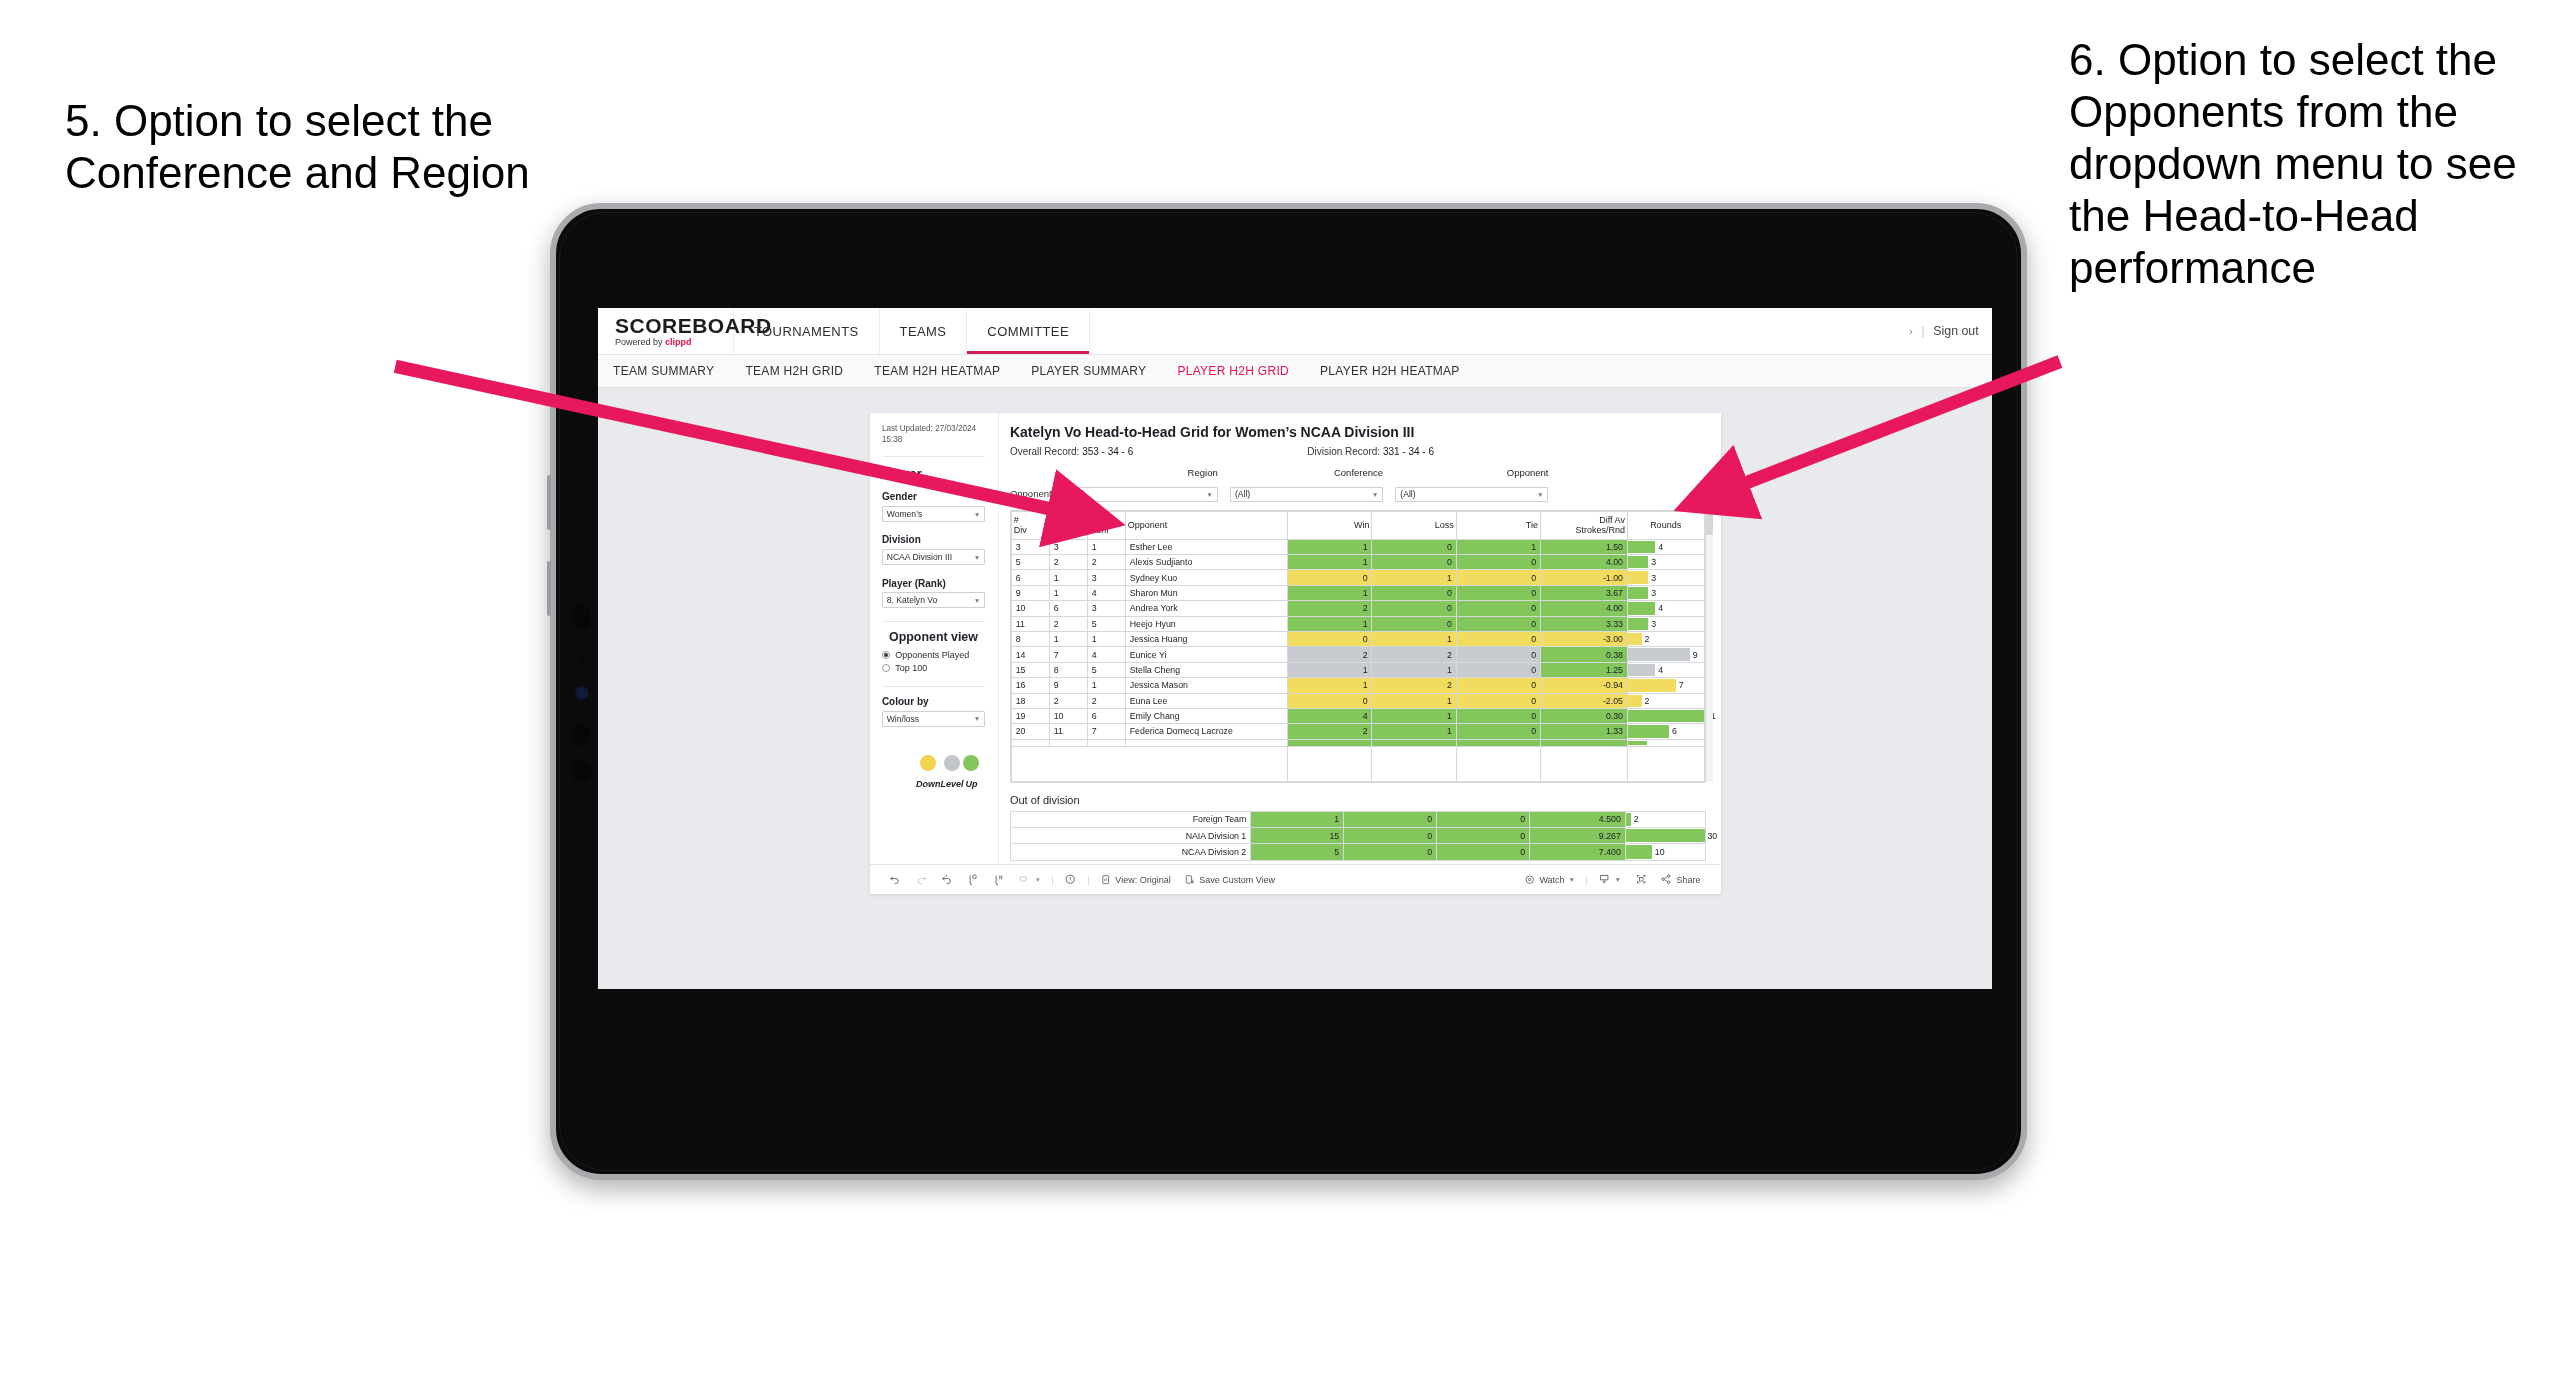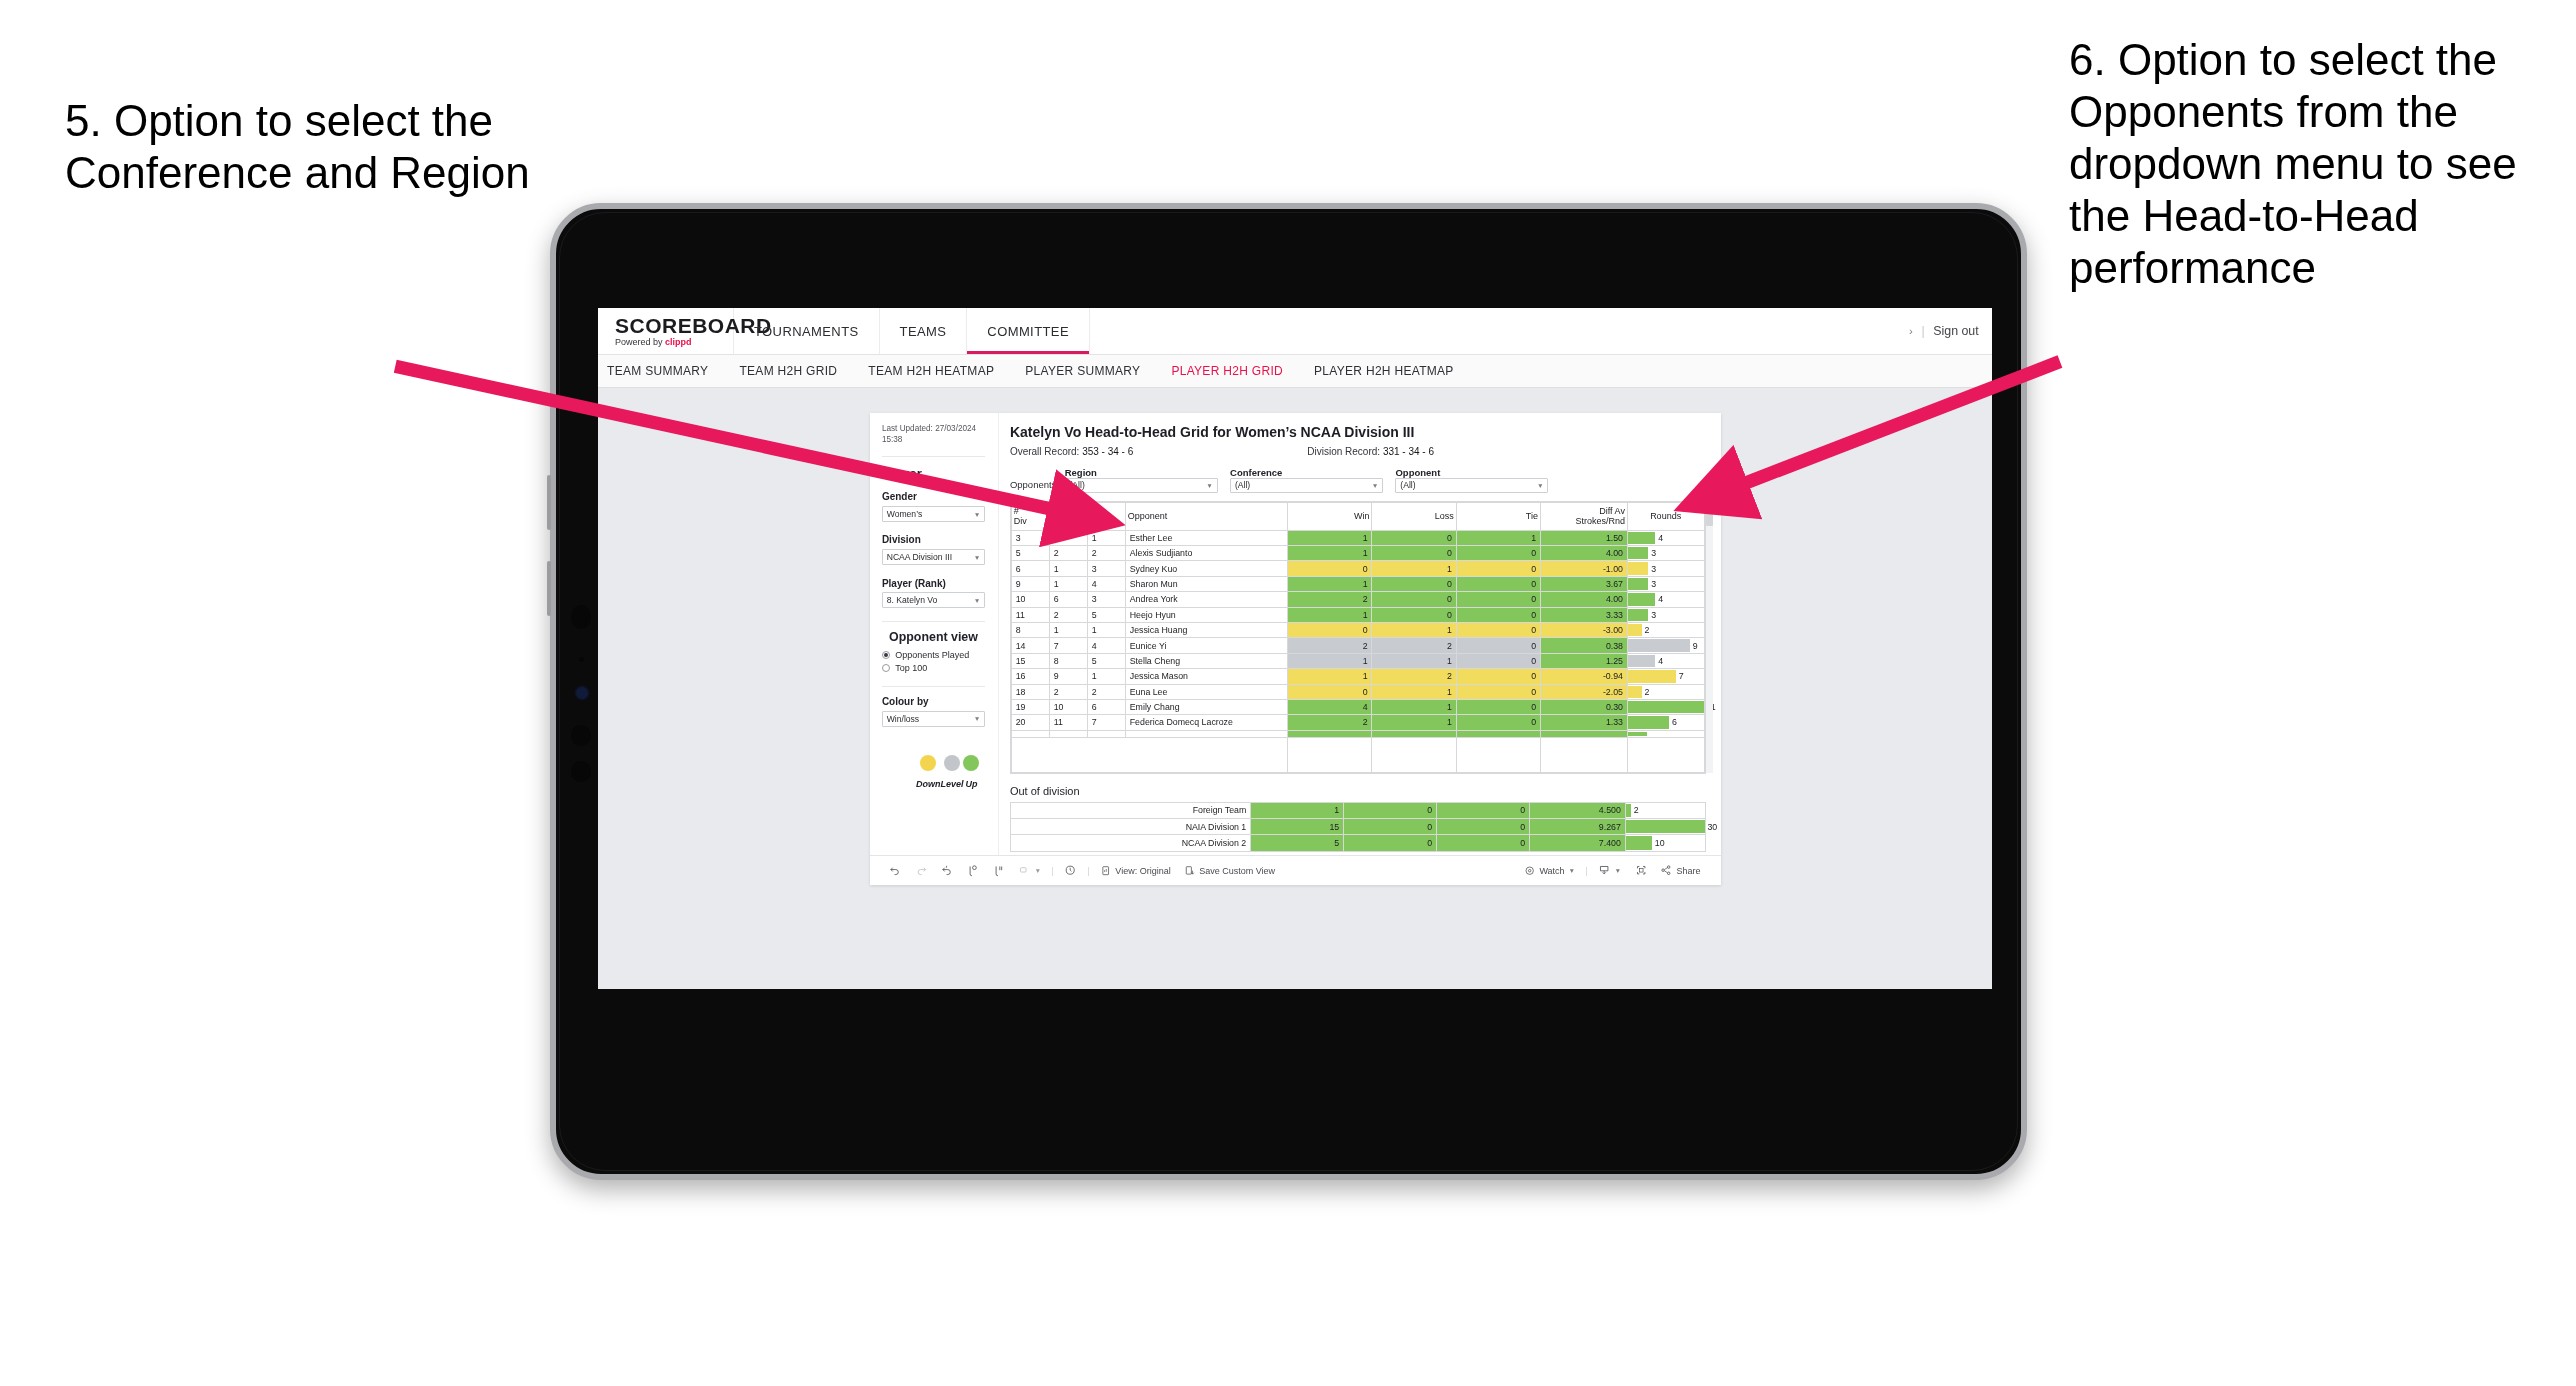--- a/index.html
+++ b/index.html
@@ -44,21 +44,21 @@
   .logo-sub{font-size:9px;color:#33333a;margin-top:2.9px;line-height:1;}
   .logo-sub b{color:#e8114b;font-weight:bold;}
   .navtop{display:flex;align-items:stretch;}
   .navtop-item{display:flex;align-items:center;padding:0 20px;font-size:13px;color:#2c2c31;letter-spacing:0.4px;border-right:1px solid #ececee;cursor:pointer;}
   .navtop-item.active{box-shadow:inset 0 -2.9px 0 #d81b60;}
   .header-right{margin-left:auto;display:flex;align-items:center;padding-right:13.3px;gap:8.6px;font-size:12.4px;color:#45454b;}
   .chev{font-size:11.4px;color:#7c7c84;}
   .vr{color:#c9c9ce;}
 
   
-  #subnav{height:32px;background:#fafafb;border-bottom:1px solid #dedee1;display:flex;align-items:center;padding-left:9px;}
+  #subnav{height:32px;background:#fafafb;border-bottom:1px solid #dedee1;display:flex;align-items:center;padding-left:15px;}
   .subnav-item{font-size:12px;color:#2f2f35;letter-spacing:0.3px;margin-right:31px;cursor:pointer;}
   .subnav-item.active{color:#e8114b;}
 
   
   #dash{padding:25px 0 0 0;display:flex;justify-content:center;}
   #card{width:851px;background:#fff;box-shadow:0 1px 2.9px rgba(0,0,0,.12);display:flex;flex-direction:column;}
   #card-inner{display:flex;}
 
   
   #sidebar{width:129px;padding:11.4px 12.4px 9.5px 12.4px;box-sizing:border-box;border-right:1px solid #eceef0;}
@@ -85,21 +85,21 @@
   #main{flex:1;padding:11.4px 15px 3.8px 11.4px;box-sizing:border-box;}
   .title{font-size:14px;color:#1d1d25;font-weight:bold;margin-bottom:5.7px;}
   .records{display:flex;font-size:10px;color:#33333b;margin-bottom:9.5px;}
   .records .rec{margin-right:0;}
   .records b{color:#16161c;font-weight:normal;}
   .rec2{margin-left:174px;}
 
   .filters{display:flex;align-items:flex-end;margin-bottom:8.6px;}
   .filt-lbl{font-size:9.5px;color:#2e2e36;padding-bottom:2.9px;margin-right:5.7px;}
   .filt{margin-right:12.4px;}
-  .filt-cap{font-size:9.5px;color:#22222a;font-weight:bold;margin-bottom:0;}
+  .filt-cap{font-size:9.5px;color:#22222a;font-weight:normal;margin-bottom:9px;text-align:right;}
   .filt .sel{width:153px;height:15px;}
 
   
   .tblwrap{position:relative;border:1px solid #d6d8db;background:#fff;}
   table.grid{border-collapse:collapse;width:100%;table-layout:fixed;}
   table.grid th{
     border:1px solid #d6d8db;background:#fff;font-weight:normal;
     font-size:9px;color:#1d1d24;padding:2.9px 1.9px;line-height:1.15;vertical-align:middle;
   }
   table.grid td{border:1px solid #d6d8db;font-size:8.8px;color:#1d1d24;padding:1px 3.8px;height:12.4px;line-height:1.15;}

